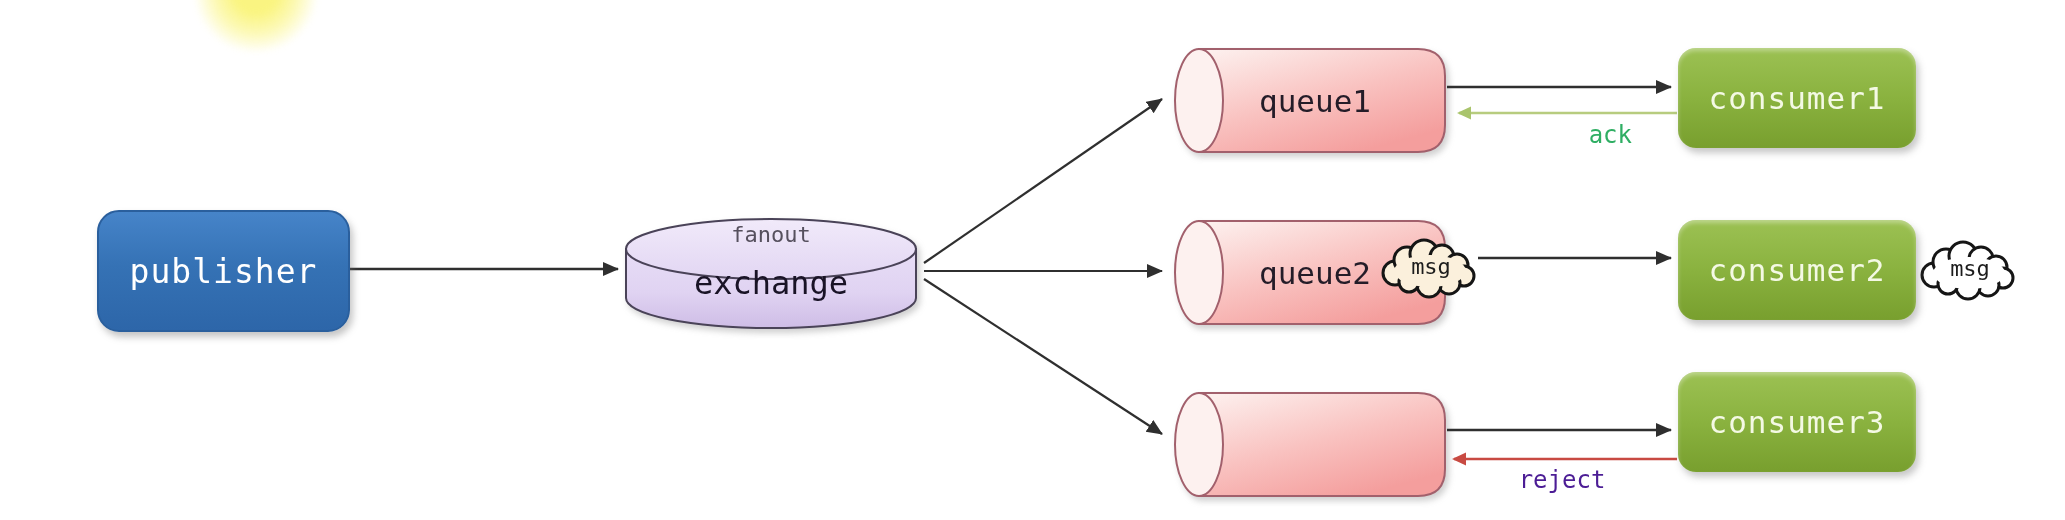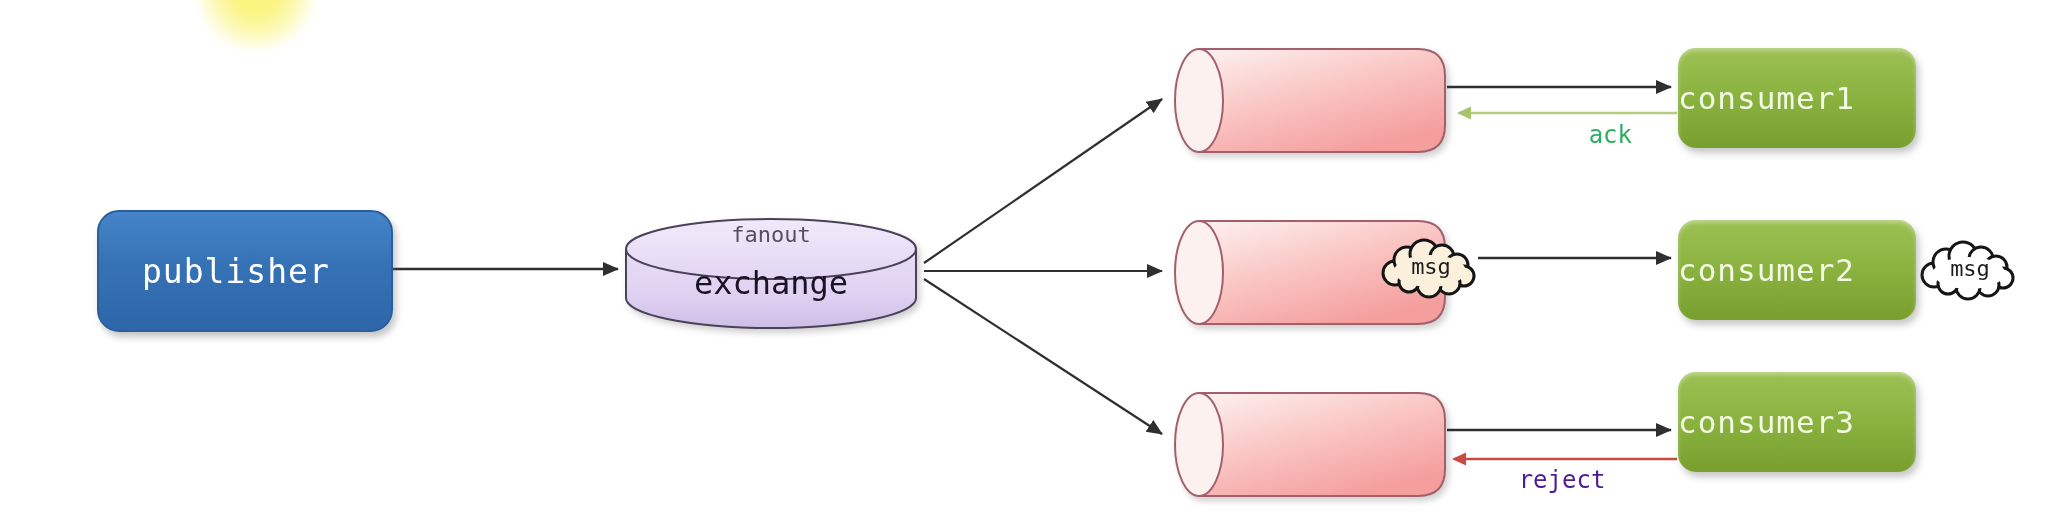--- a/index.html
+++ b/index.html
@@ -13,30 +13,30 @@
   .abs{position:absolute;}
   
   #blob{
     left:194px;top:-70px;width:124px;height:122px;
     border-radius:50%;
     background:radial-gradient(circle, rgba(250,244,122,0.95) 25%, rgba(250,244,122,0.55) 48%, rgba(250,244,122,0) 72%);
     filter:blur(3px);
   }
   
   .node{
-    display:flex;align-items:center;
+    display:flex;align-items:center;justify-content:center;
     color:#ffffff;
   }
   #publisher{
     left:97px;top:210px;width:249px;height:118px;
     border-radius:22px;
     background:linear-gradient(180deg,#4684c9 0%,#3572b5 45%,#2d66a9 100%);
     border:2px solid #2a5f9d;
     box-shadow:3px 5px 7px rgba(110,110,110,0.40);
-    font-size:33px;letter-spacing:1px;padding-left:43px;
+    font-size:33px;letter-spacing:1px;
   }
   .consumer{
     left:1678px;width:238px;height:100px;
     border-radius:18px;
     background:linear-gradient(180deg,#9cc153 0%,#8ab23f 50%,#789f2e 100%);
     box-shadow:3px 5px 7px rgba(110,110,110,0.38), inset 0 3px 4px rgba(255,255,255,0.35);
     font-size:31px;letter-spacing:1px;
     color:#f4f9e4;
   }
   #consumer1{top:48px;}
@@ -158,20 +158,22 @@
   <div id="consumer2" class="abs node consumer">
     <span>consumer2</span>
   </div>
   <div id="consumer3" class="abs node consumer">
     <span>consumer3</span>
   </div>
 
   <div id="fanout-lbl" class="abs lbl">fanout</div>
   <div id="exchange-lbl" class="abs lbl">exchange</div>
 
+  <div id="queue1-lbl" class="abs lbl queue-lbl">queue1</div>
+  <div id="queue2-lbl" class="abs lbl queue-lbl">queue2</div>
 
   <div id="msg-queue-lbl" class="abs lbl msg-lbl">msg</div>
   <div id="msg-consumer-lbl" class="abs lbl msg-lbl">msg</div>
 
   <div id="ack-lbl" class="abs lbl">ack</div>
   <div id="reject-lbl" class="abs lbl">reject</div>
 
 </div>
 
 </body></html>

